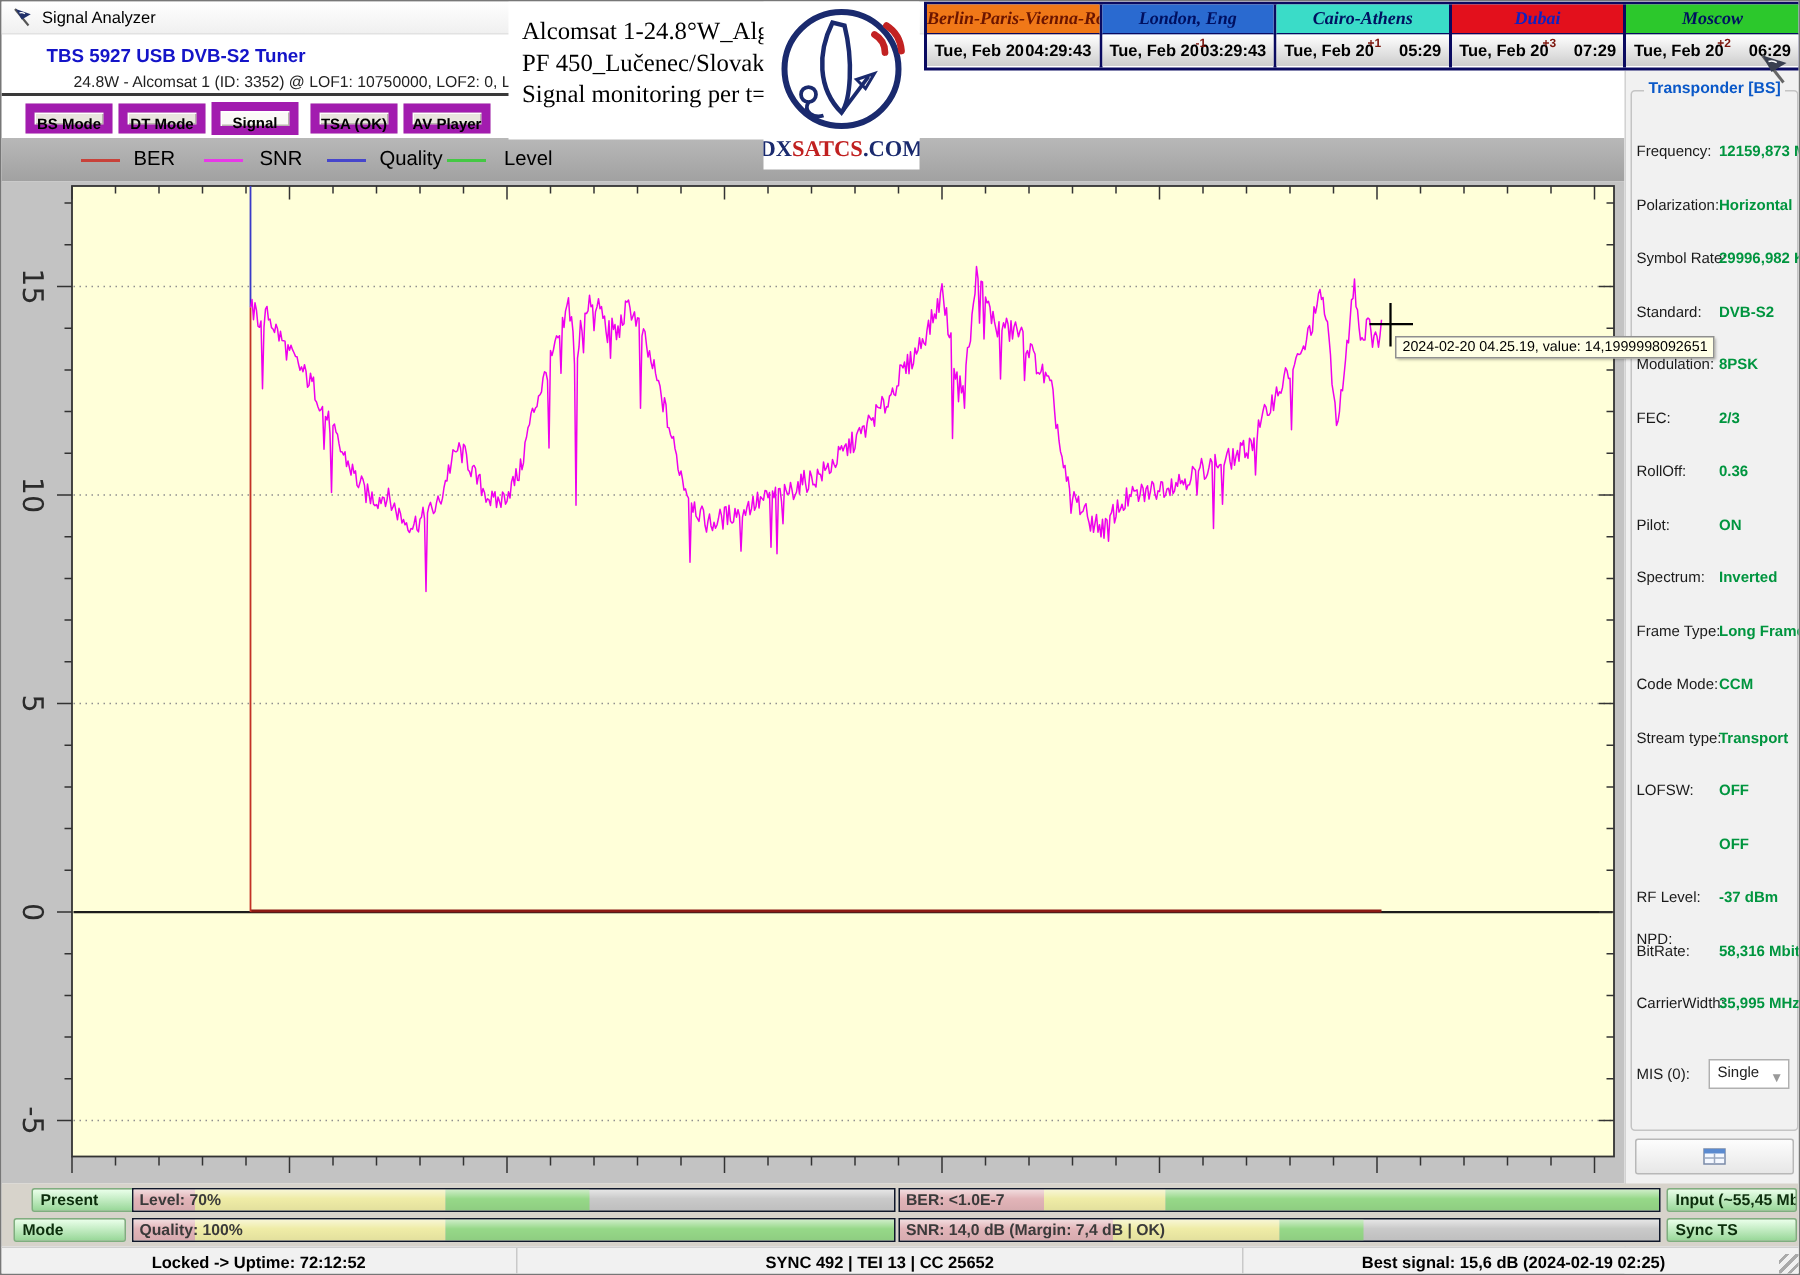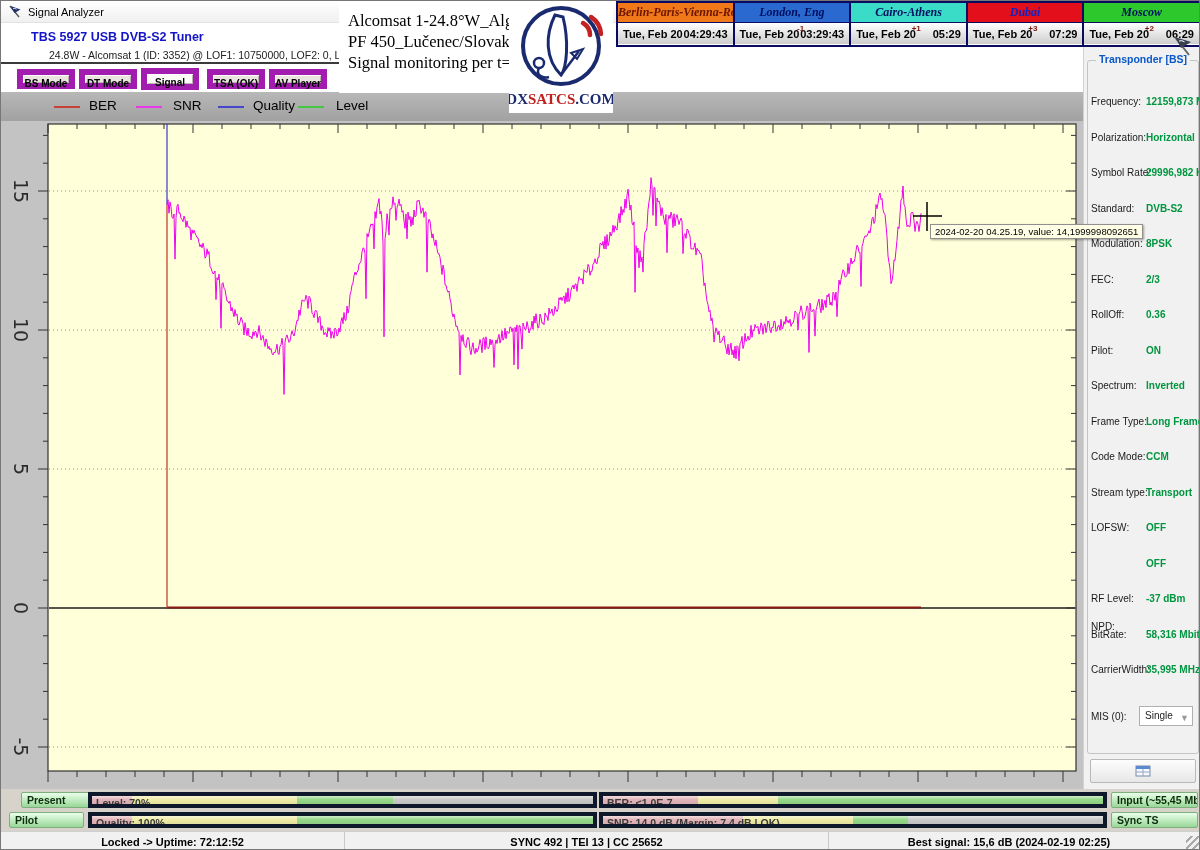--- a/index.html
+++ b/index.html
@@ -59,21 +59,21 @@
     border:1px solid #b0b0b0;font-size:10px;line-height:18px;padding-left:5px;box-sizing:border-box;color:#222;}
   .mis-chevron{position:absolute;right:3px;top:2px;color:#9a9a9a;font-size:9px;}
   .panel-btn{position:absolute;left:6px;top:712px;width:104px;height:22px;
     background:linear-gradient(#fdfdfd,#e7e7e7);border:1px solid #b8b8b8;border-radius:2px;
     display:flex;align-items:center;justify-content:center;cursor:default;}
   
   .bottombar{position:absolute;left:0;top:788px;width:1200px;height:42px;background:#d7d3cb;z-index:9;}
   .badge{position:absolute;height:16px;background:linear-gradient(#eaffea,#98d798);
     border:1px solid #7fae7f;border-radius:2px;font-size:10.5px;font-weight:bold;color:#0c2e0c;
     line-height:14px;padding-left:5px;box-sizing:border-box;white-space:nowrap;overflow:hidden;}
-  .pbar{position:absolute;height:16px;border:4px solid #0f172a;background:var(--bar-empty,#c9c9c9);
+  .pbar{position:absolute;height:16px;border:1px solid #0f172a;background:var(--bar-empty,#c9c9c9);
     box-sizing:border-box;overflow:hidden;}
   .pbar:after{content:"";position:absolute;left:0;top:0;right:0;bottom:0;
     background:linear-gradient(rgba(255,255,255,.55),rgba(255,255,255,0) 45%,rgba(0,0,0,.05));}
   .seg{position:absolute;top:0;bottom:0;}
   .seg.pink{background:var(--bar-pink,#e2b4b8);}
   .seg.yellow{background:var(--bar-yellow,#efeca6);}
   .seg.green{background:var(--bar-green,#96d888);}
   .pbar-label{position:absolute;left:4px;top:1px;font-size:10.5px;font-weight:bold;color:#3a3a3a;z-index:2;white-space:nowrap;}
   
   .statusbar{position:absolute;left:0;top:830px;width:1200px;height:20px;background:#f1f1f1;
@@ -305,21 +305,21 @@
         <rect x="1" y="1" width="14" height="10" fill="#f4f8ff" stroke="#7a8aa8"></rect>
         <rect x="1" y="1" width="14" height="3" fill="#5a8ad0"></rect>
         <line x1="1" y1="7" x2="15" y2="7" stroke="#9aa8c0"></line>
         <line x1="8" y1="4" x2="8" y2="11" stroke="#9aa8c0"></line>
       </svg>
     </div>
   </div>
 
   <div class="bottombar">
     <div class="badge" style="left:20px;top:3px;width:75px">Present</div>
-    <div class="badge" style="left:8px;top:23px;width:75px">Pilot</div>
+    <div class="badge" style="left:8px;top:23px;width:75px">Mode</div>
 
     <div class="pbar" style="left:87px;top:3px;width:509px">
       <div class="seg pink" style="left:0;width:8%"></div>
       <div class="seg yellow" style="left:8%;width:33%"></div>
       <div class="seg green" style="left:41%;width:19%"></div>
       <div class="pbar-label">Level: 70%</div>
     </div>
     <div class="pbar" style="left:87px;top:23px;width:509px">
       <div class="seg pink" style="left:0;width:8%"></div>
       <div class="seg yellow" style="left:8%;width:33%"></div>

